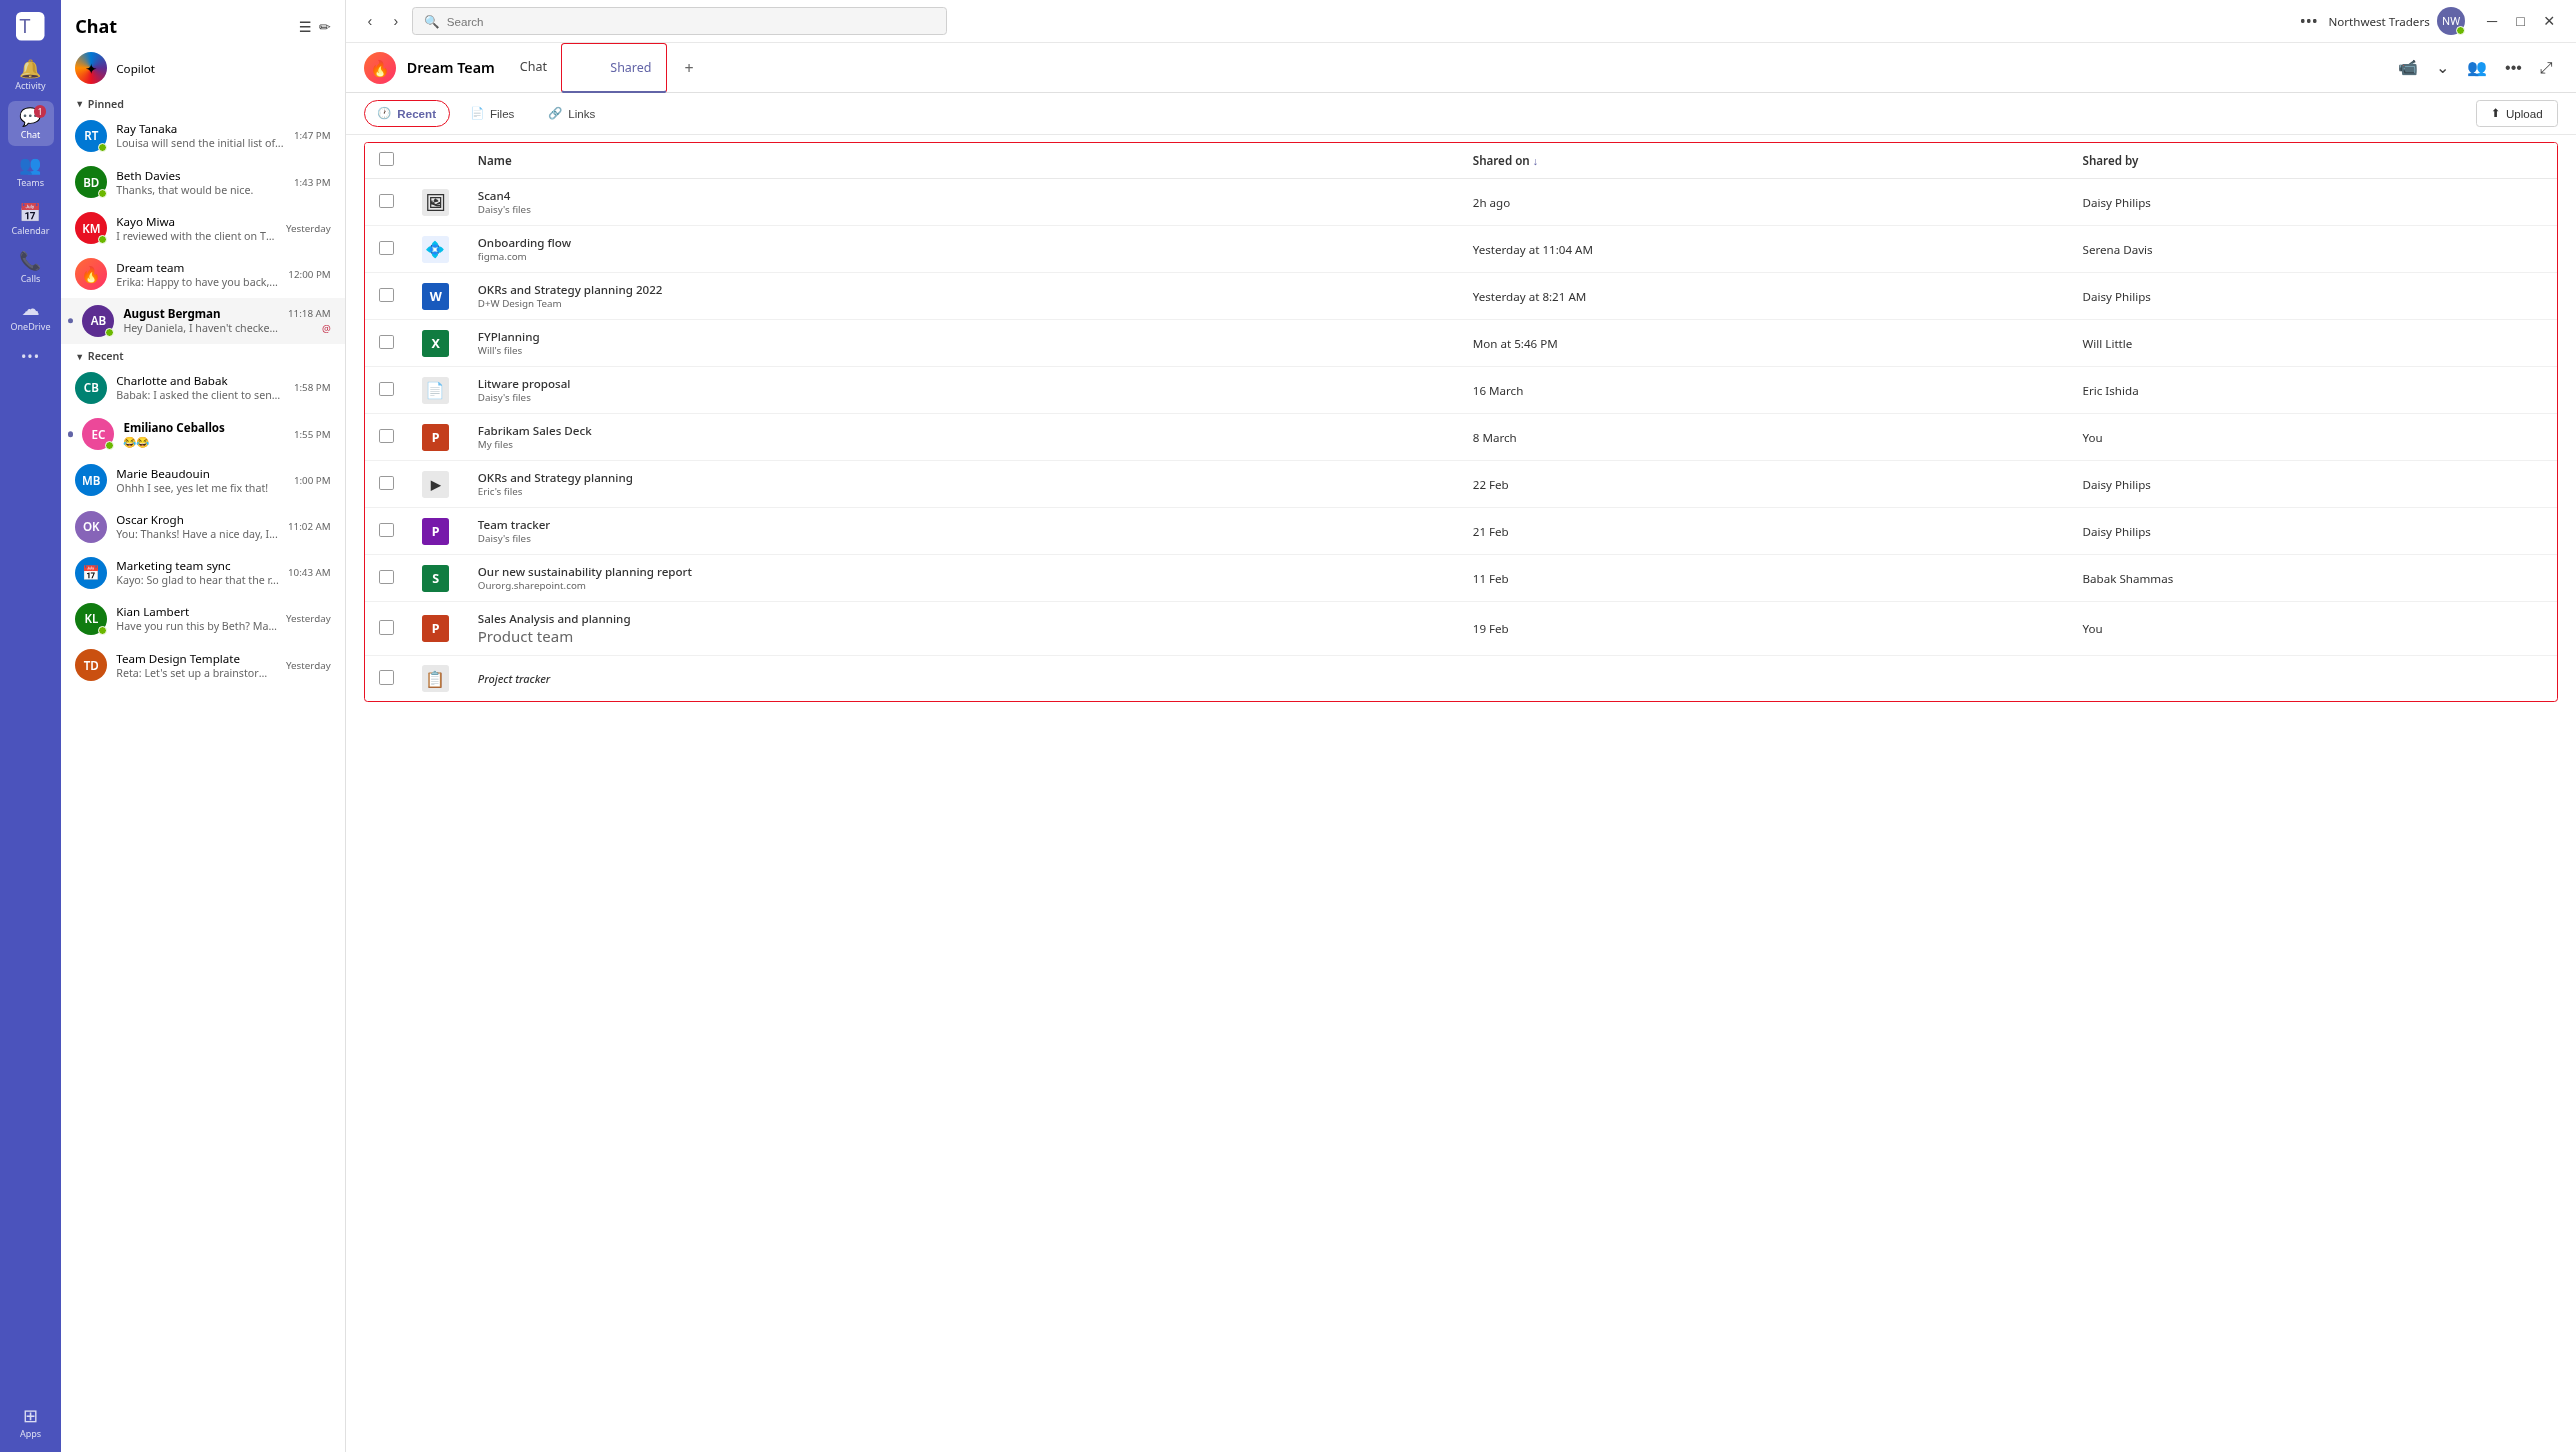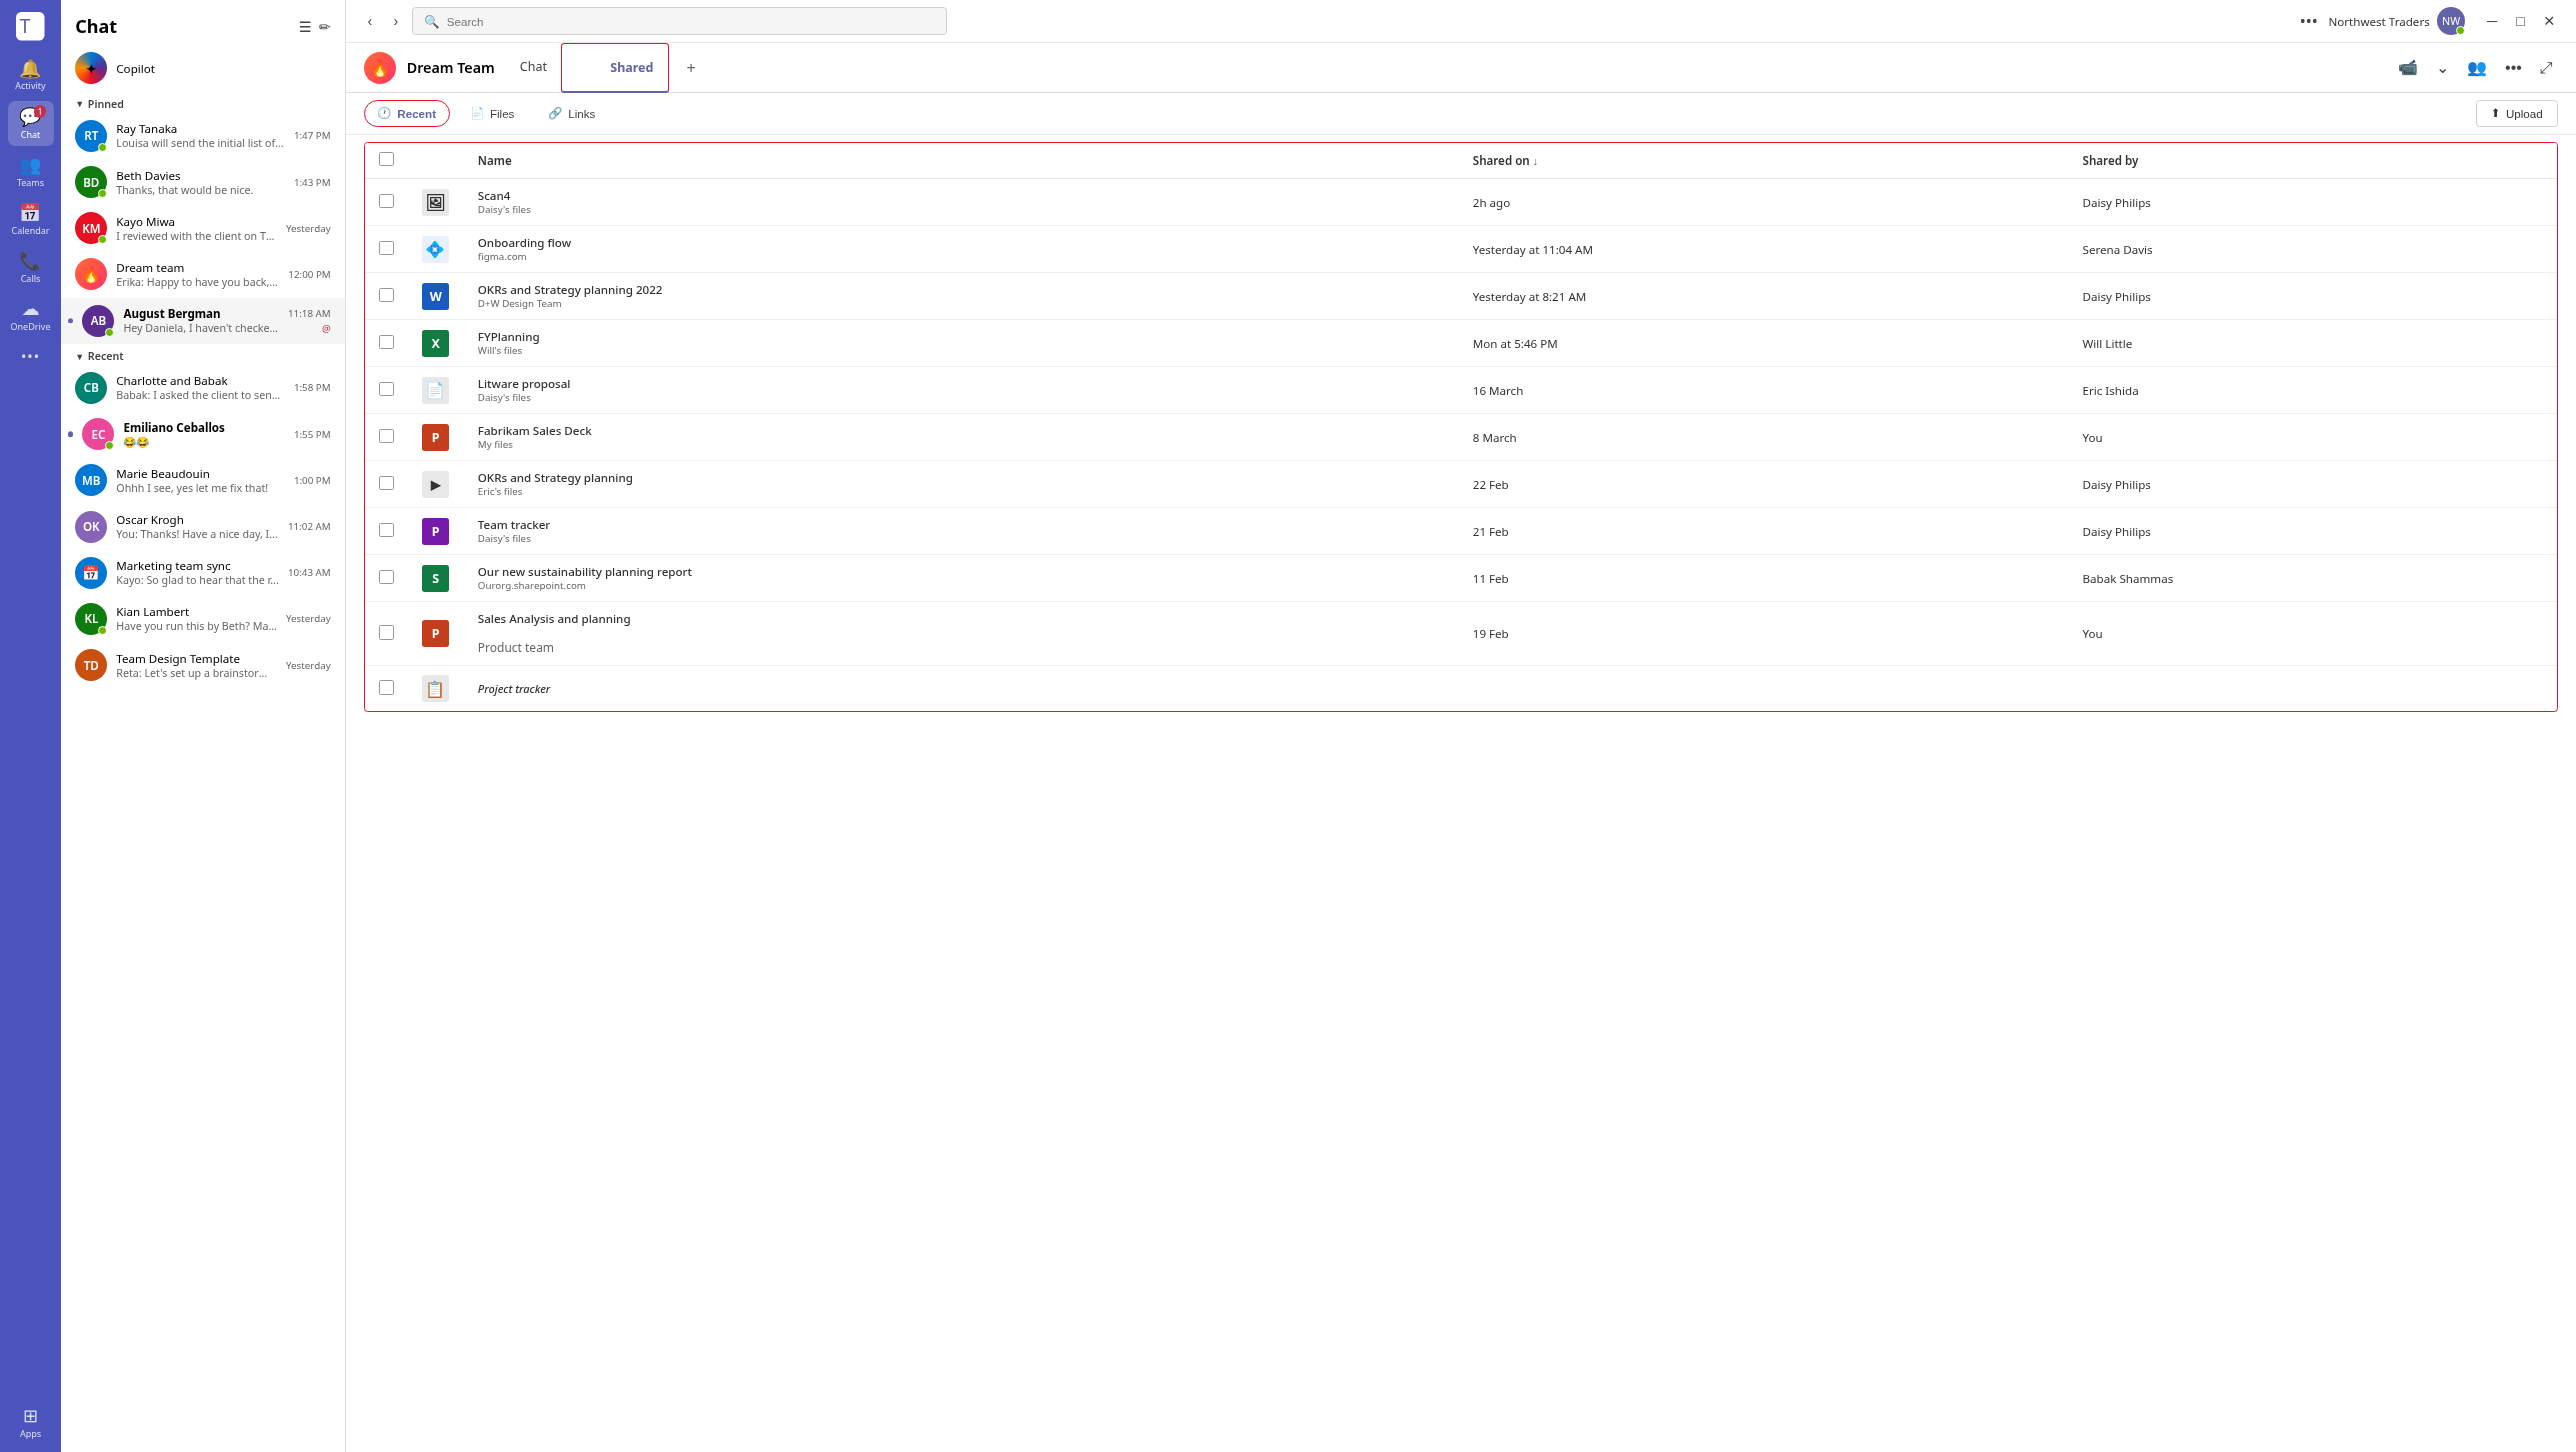--- a/index.html
+++ b/index.html
@@ -213,21 +213,21 @@
       padding: 0 14.3px;
       height: 50px;
       display: flex;
       align-items: center;
       cursor: pointer;
       font-size: 12.5px;
       color: #444;
       border-bottom: 2.7px solid transparent;
       position: relative;
     }
-    .team-tab.active { color: #6264a7; border-bottom-color: #6264a7; font-weight: 700; padding-left: 48px; }
+    .team-tab.active { color: #6264a7; border-bottom-color: #6264a7; font-weight: 400; padding-left: 48px; }
     .add-tab { padding: 0 7.1px; height: 50px; display: flex; align-items: center; cursor: pointer; color: #666; font-size: 16px; }
     .team-header-actions { margin-left: auto; display: flex; align-items: center; gap: 7.1px; }
     .header-action-btn { background: none; border: none; cursor: pointer; color: #444; font-size: 16px; padding: 5.4px; border-radius: 3.6px; display: flex; align-items: center; }
 
     
     .sub-header {
       display: flex;
       align-items: center;
       padding: 7.1px 18px;
       gap: 7.1px;
@@ -796,21 +796,21 @@
     </tr>
           <tr>
       <td>
         <span style="width:14.3px;height:14.3px;border:0.9px solid #999;border-radius:1.8px;display:inline-block;"></span>
       </td>
       <td>
         <div style="width:27px;height:27px;border-radius:2.7px;display:flex;align-items:center;justify-content:center;font-size:12.5px;font-weight:700;background:#c43e1c;color:#fff;">P</div>
       </td>
       <td>
         <div style="font-size:11.6px;font-weight:500;color:#333;">Sales Analysis and planning</div>
-        <div style="font-size:12px;color:#666;margin-top:13px;">Product team</div>
+        <div style="font-size:15px;color:#666;">Product team</div>
       </td>
       <td>
         <span style="font-size:11.6px;color:#333;">19 Feb</span>
       </td>
       <td>
         <span style="font-size:11.6px;color:#333;">You</span>
       </td>
     </tr>
           <tr>
       <td>

